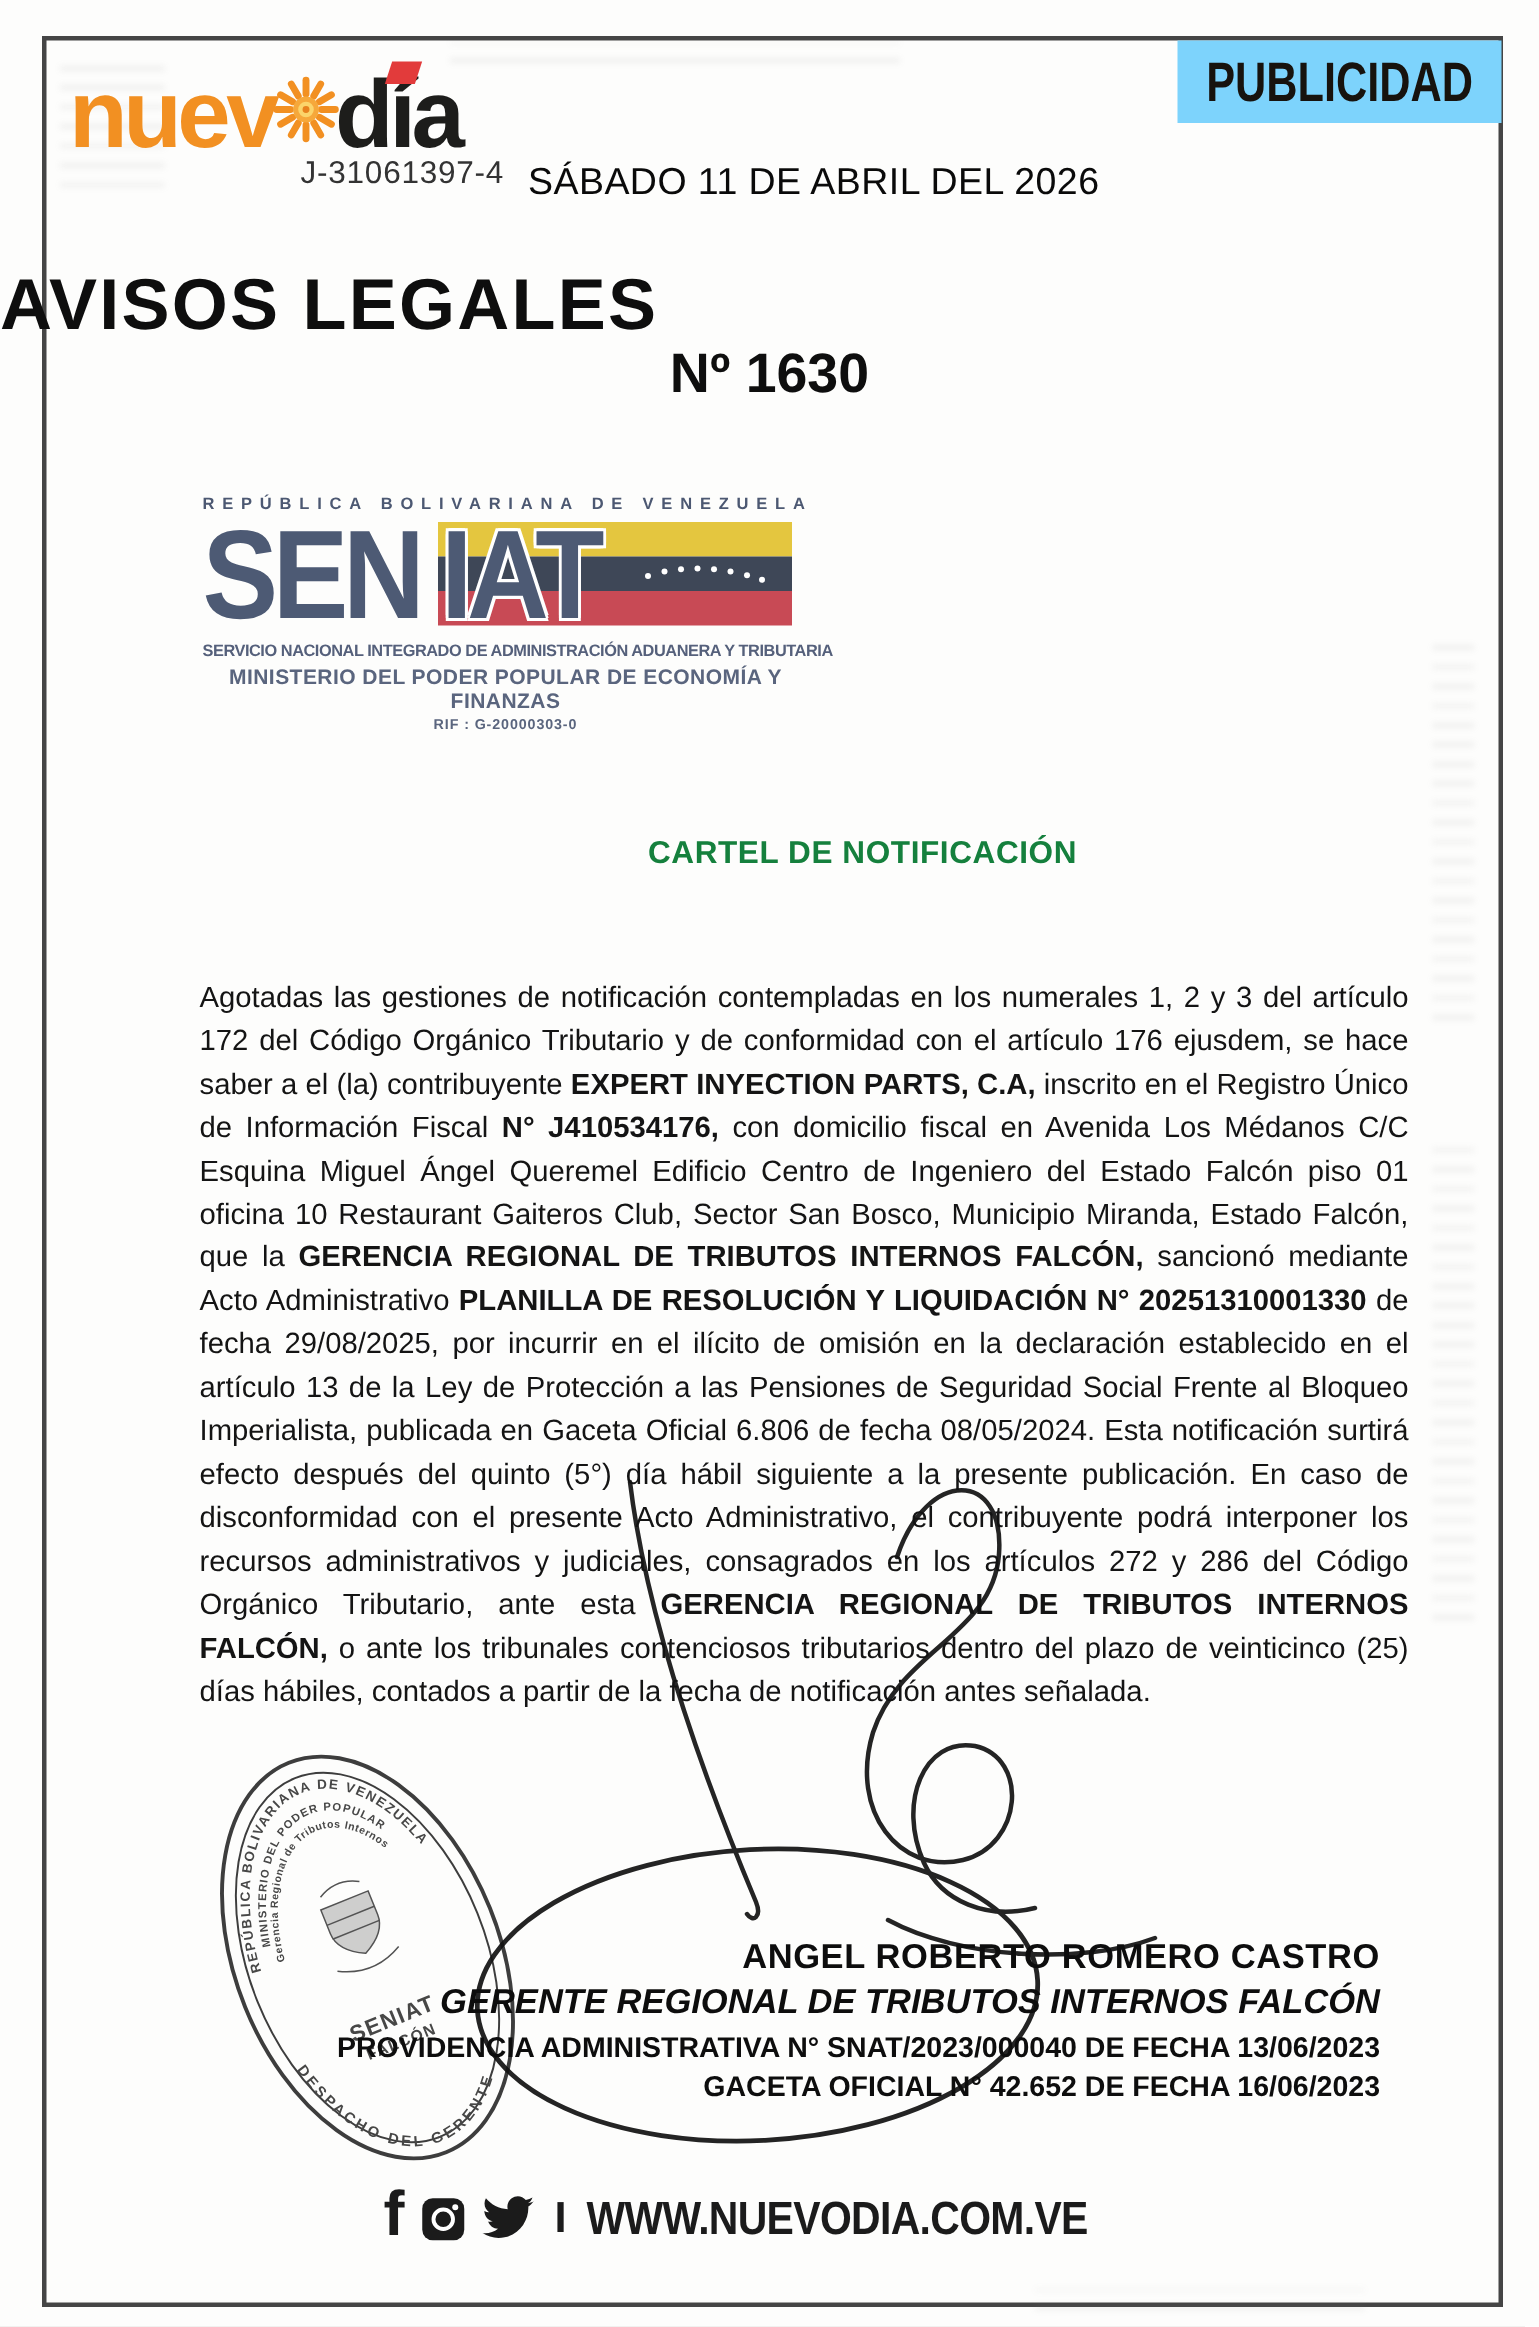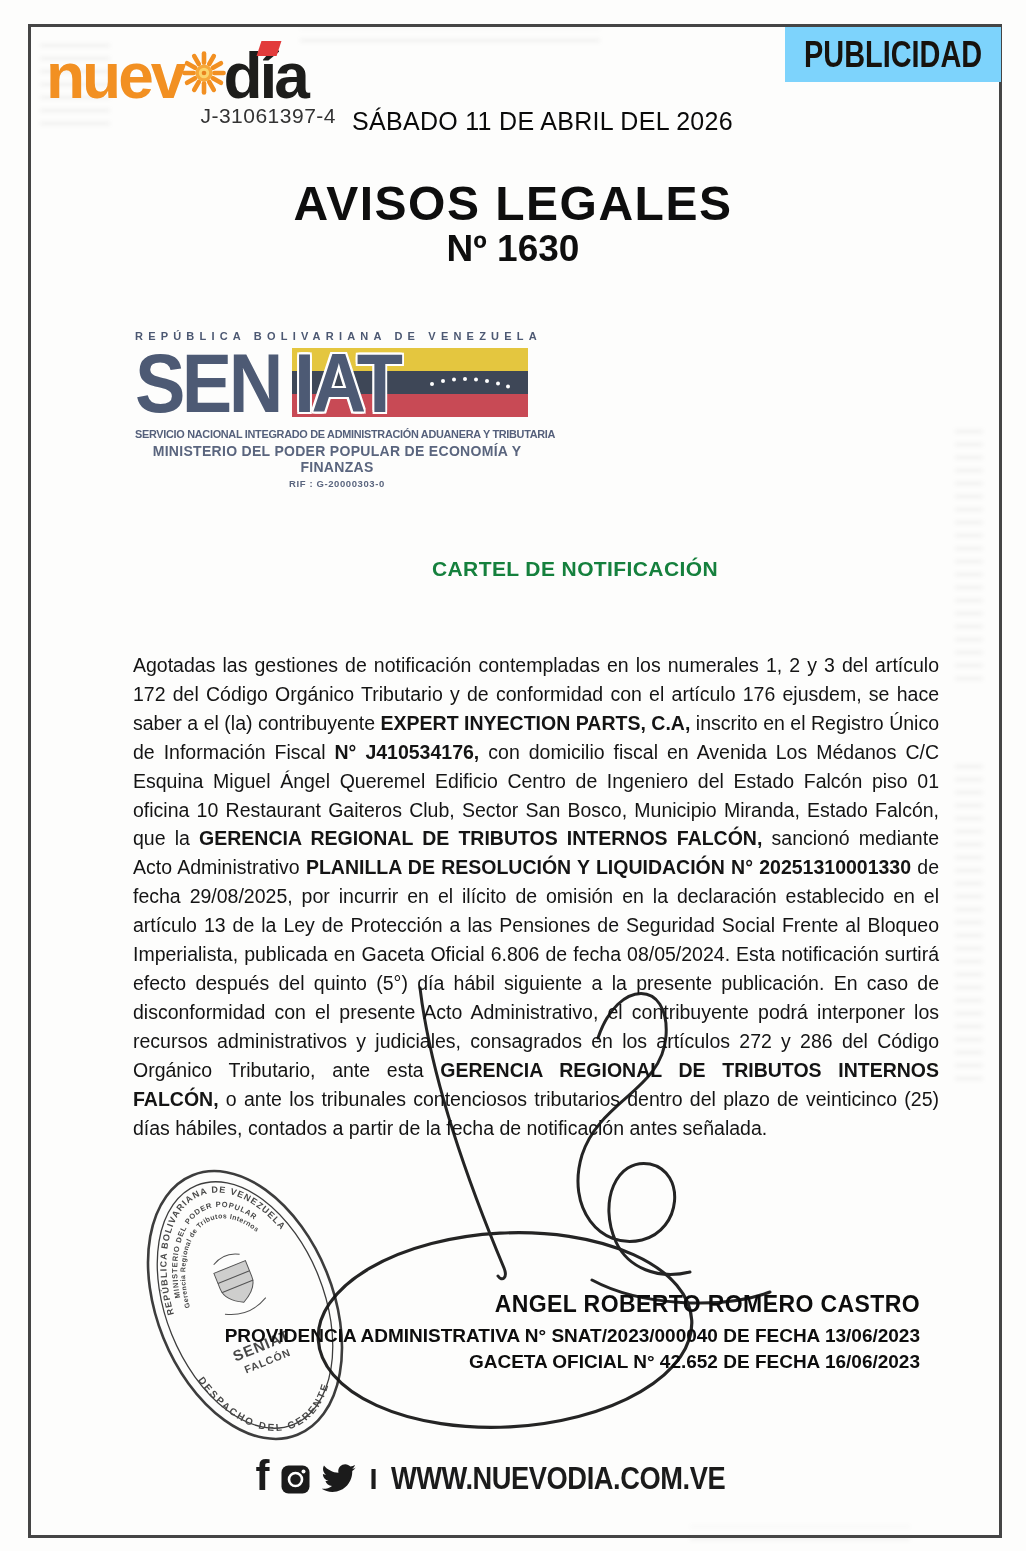--- a/index.html
+++ b/index.html
@@ -16,21 +16,21 @@
   .logo-dia{position:relative; font-size:64px; font-weight:bold; color:#1d1d1b; letter-spacing:-3px; line-height:1;}
   .logo-accent{position:absolute; left:36px; top:-3px; width:20px; height:15px;
     background:#E23B3B; transform:skewX(-18deg);}
   .logo-rif{position:absolute; left:168px; top:104px; width:168px; text-align:right;
     font-size:21px; color:#333; letter-spacing:0.5px;}
   .date{position:absolute; left:352px; top:76px; font-size:25px; font-weight:normal; color:#0a0a0a; letter-spacing:0.3px;margin-top:31px;}
   .publicidad{position:absolute; left:785px; top:27px; width:216px; height:55px; background:#7dd3fc;
     display:flex; align-items:center; justify-content:center;}
   .publicidad span{font-size:37px; font-weight:bold; color:#17130e; transform:scaleX(0.78); letter-spacing:0px; white-space:nowrap;}
   
-  .avisos{position:absolute; left:0; right:0; top:176px; text-align:center;
+  .avisos{position:absolute; left:0; right:0; top:176px; text-align:left;
     font-size:48px; font-weight:bold; color:#0e0e0e; letter-spacing:1.5px;}
   .aviso-num{position:absolute; left:0; right:0; top:228px; text-align:center;
     font-size:37px; font-weight:bold; color:#0e0e0e;}
   
   .seniat{position:absolute; left:135px; top:330px; width:404px; color:#4F5A72;}
   .seniat-header{font-size:11px; font-weight:bold; letter-spacing:5.2px; white-space:nowrap; color:#4c5872;}
   .seniat-row{position:relative; height:74px; margin-top:5px;}
   .sen-text{position:absolute; left:0; top:-6px; font-size:84px; font-weight:bold; color:#4d5a74;
     letter-spacing:-4px; line-height:1; transform:scaleX(0.9); transform-origin:left;}
   .flag{position:absolute; left:157px; top:1px; width:236px; height:69px;}
@@ -186,20 +186,21 @@
     <g fill="none" stroke="#121212" stroke-width="3" stroke-linecap="round" opacity="0.92">
       <path d="M 290 38 C 300 120, 332 218, 374 318 C 378 328, 372 332, 368 326"></path>
       <path d="M 468 88 C 488 28, 540 30, 536 86 C 532 140, 470 150, 452 205 C 436 258, 470 300, 512 290 C 552 280, 556 222, 520 214 C 486 208, 468 252, 486 292 C 498 318, 528 330, 560 322"></path>
       <path d="M 462 330 C 510 356, 592 360, 640 342"></path>
       <ellipse cx="375" cy="380" rx="187" ry="97" transform="rotate(-3 375 380)" stroke-width="3.2"></ellipse>
     </g>
   </svg>
 
   <div class="sig">
     <div class="sig-name">ANGEL ROBERTO ROMERO CASTRO</div>
+    <div class="sig-title">GERENTE REGIONAL DE TRIBUTOS INTERNOS FALCÓN</div>
     <div class="sig-l3">PROVIDENCIA ADMINISTRATIVA N° SNAT/2023/000040 DE FECHA 13/06/2023</div>
     <div class="sig-l4">GACETA OFICIAL N° 42.652 DE FECHA 16/06/2023</div>
   </div>
 
   <div class="footer">
     <span class="fb">f</span>
     <svg width="31" height="31" viewBox="0 0 31 31">
       <rect x="1.5" y="1.5" width="28" height="28" rx="7" fill="#1b1b1b"></rect>
       <circle cx="15.5" cy="15.5" r="6.5" fill="none" stroke="#fff" stroke-width="2.6"></circle>
       <circle cx="23.5" cy="7.5" r="2" fill="#fff"></circle>

